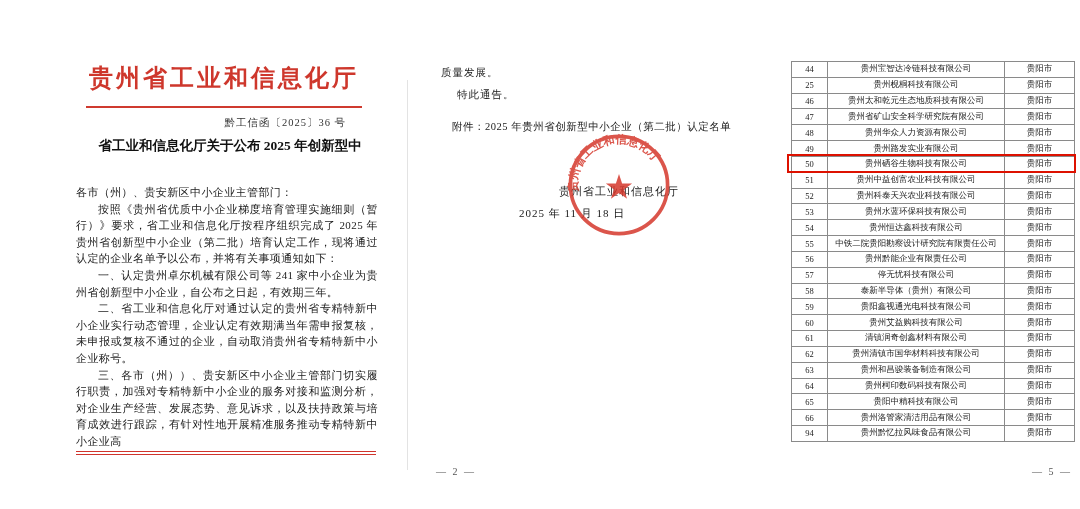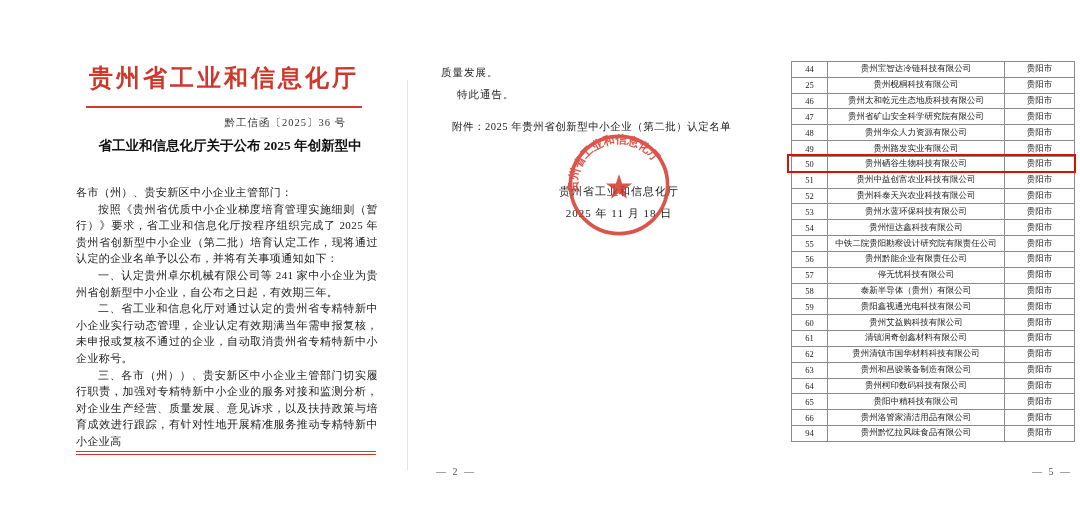--- a/index.html
+++ b/index.html
@@ -28,21 +28,21 @@
   .red-bottom-rule{position:absolute;left:42px;top:451px;width:300px;height:1px;background:#d0342c;}
   .red-bottom-rule2{position:absolute;left:42px;top:454px;width:300px;height:1px;background:#d0342c;}
   .page-divider{position:absolute;left:373px;top:80px;width:1px;height:390px;background:#e3e3e3;}
   
   #page2{position:absolute;left:385px;top:60px;width:335px;height:430px;font-size:10.5px;color:#1a1a1a;}
   .p2-line1{position:absolute;left:22px;top:6px;letter-spacing:1px;}
   .p2-line2{position:absolute;left:38px;top:28px;letter-spacing:1px;}
   .p2-attachment{position:absolute;left:33px;top:60px;letter-spacing:0.5px;}
   .seal{position:absolute;left:145px;top:70px;width:110px;height:110px;opacity:0.85;z-index:2;}
   .signer{position:absolute;left:100px;top:124px;width:200px;text-align:center;font-size:11px;z-index:1;letter-spacing:1px;}
-  .sign-date{position:absolute;left:100px;top:146px;width:200px;text-align:center;font-size:11px;z-index:1;letter-spacing:1px;}
+  .sign-date{position:absolute;left:100px;top:146px;width:200px;text-align:left;font-size:11px;z-index:1;letter-spacing:1px;}
   
   #page3{position:absolute;left:757px;top:61px;width:283px;}
   table.company-table{border-collapse:collapse;width:283px;table-layout:fixed;}
   .company-table td{
     border:1px solid #8a8a8a;height:15.83px;padding:0 2px;box-sizing:border-box;
     font-size:8.5px;color:#222;text-align:center;overflow:hidden;white-space:nowrap;
   }
   .col-no{width:36px;}
   .col-name{width:177px;}
   .col-city{width:70px;}
@@ -65,21 +65,21 @@
     <div class="red-rule"></div>
     <div class="doc-number">黔工信函〔2025〕36 号</div>
     <div class="notice-title">
       <div>省工业和信息化厅关于公布 2025 年创新型中</div>
     </div>
     <div class="body-text">
       <p class="no-indent">各市（州）、贵安新区中小企业主管部门：</p>
       <p>按照《贵州省优质中小企业梯度培育管理实施细则（暂行）》要求，省工业和信息化厅按程序组织完成了 2025 年贵州省创新型中小企业（第二批）培育认定工作，现将通过认定的企业名单予以公布，并将有关事项通知如下：</p>
       <p>一、认定贵州卓尔机械有限公司等 241 家中小企业为贵州省创新型中小企业，自公布之日起，有效期三年。</p>
       <p>二、省工业和信息化厅对通过认定的贵州省专精特新中小企业实行动态管理，企业认定有效期满当年需申报复核，未申报或复核不通过的企业，自动取消贵州省专精特新中小企业称号。</p>
-      <p>三、各市（州））、贵安新区中小企业主管部门切实履行职责，加强对专精特新中小企业的服务对接和监测分析，对企业生产经营、质量发展、意见诉求，以及扶持政策与培育成效进行跟踪，有针对性地开展精准服务推动专精特新中小企业高</p>
+      <p>三、各市（州））、贵安新区中小企业主管部门切实履行职责，加强对专精特新中小企业的服务对接和监测分析，对企业生产经营、发展态势、意见诉求，以及扶持政策与培育成效进行跟踪，有针对性地开展精准服务推动专精特新中小企业高</p>
     </div>
   </div>
   <div class="red-bottom-rule"></div>
   <div class="red-bottom-rule2"></div>
   <div class="page-divider"></div>
 
   <div id="page2">
     <div class="p2-line1">质量发展。</div>
     <div class="p2-line2">特此通告。</div>
     <div class="p2-attachment">附件：2025 年贵州省创新型中小企业（第二批）认定名单</div>

